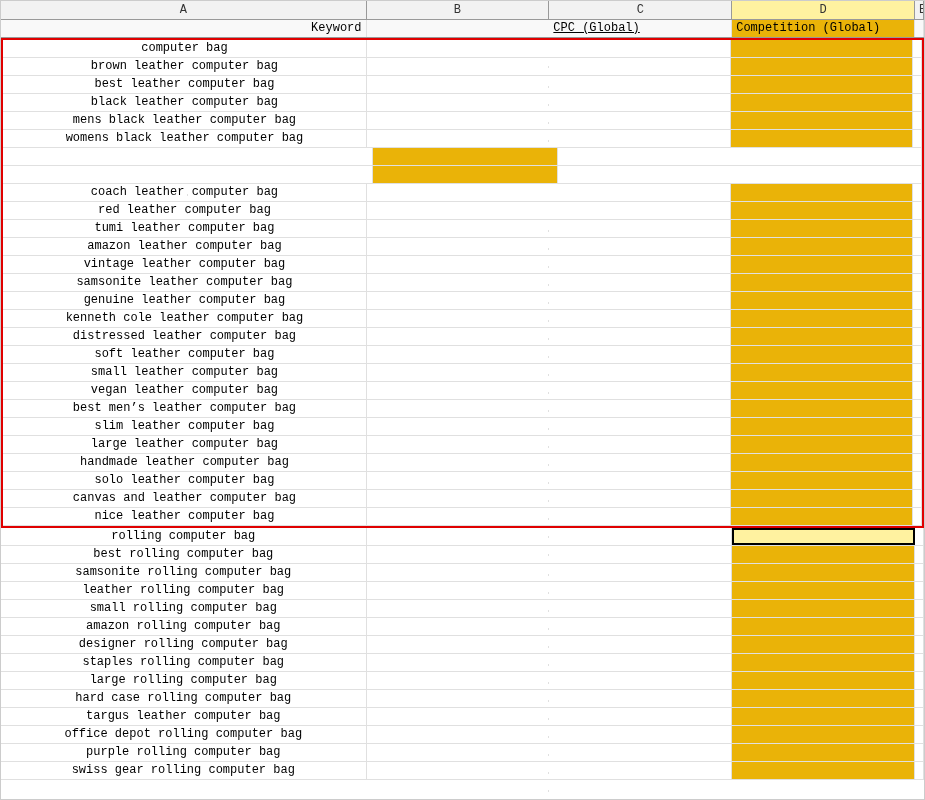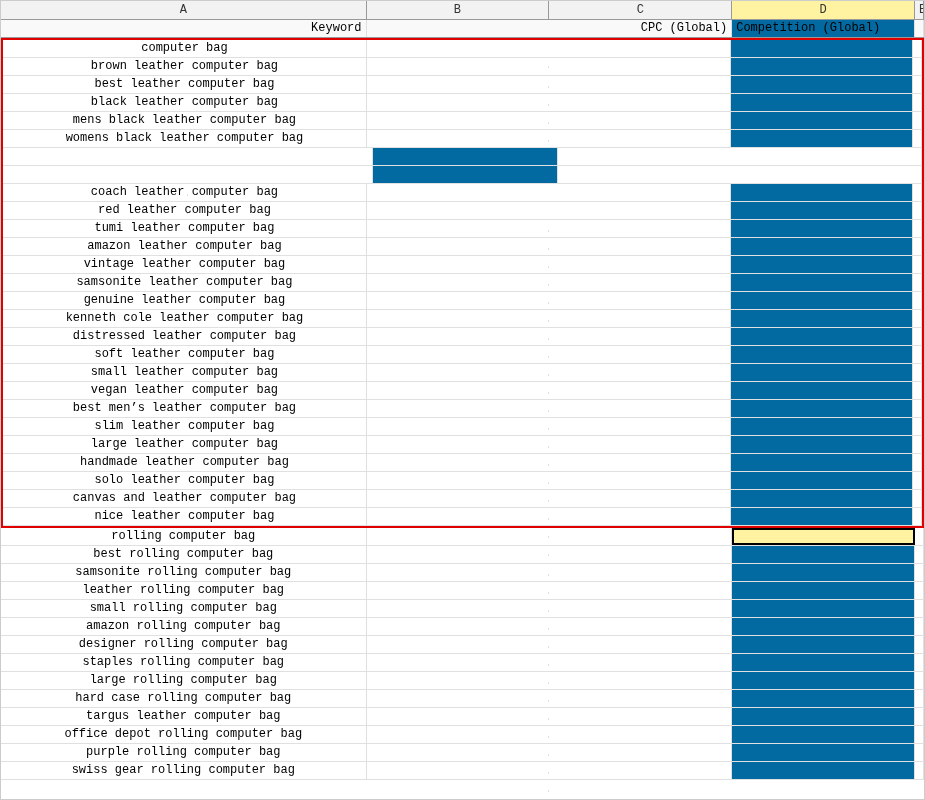--- a/index.html
+++ b/index.html
@@ -66,26 +66,27 @@
       width: 370px;
       text-align: center;
     }
     .cell.col-b {
       width: 185px;
       text-align: center;
       margin-top: 46px;
     }
     .cell.col-c {
       width: 185px;
-      text-align: right;
+      text-align: left;
+      text-decoration: underline;
     }
     .cell.col-d {
       width: 185px;
       text-align: left;
-      background: #0369a1;
+      background: #eab308;
     }
     .cell.col-e {
       flex: 1;
     }
     
     .cell.selected-d {
       border: 2px solid #000;
       background: #fff2a0;
     }
     

